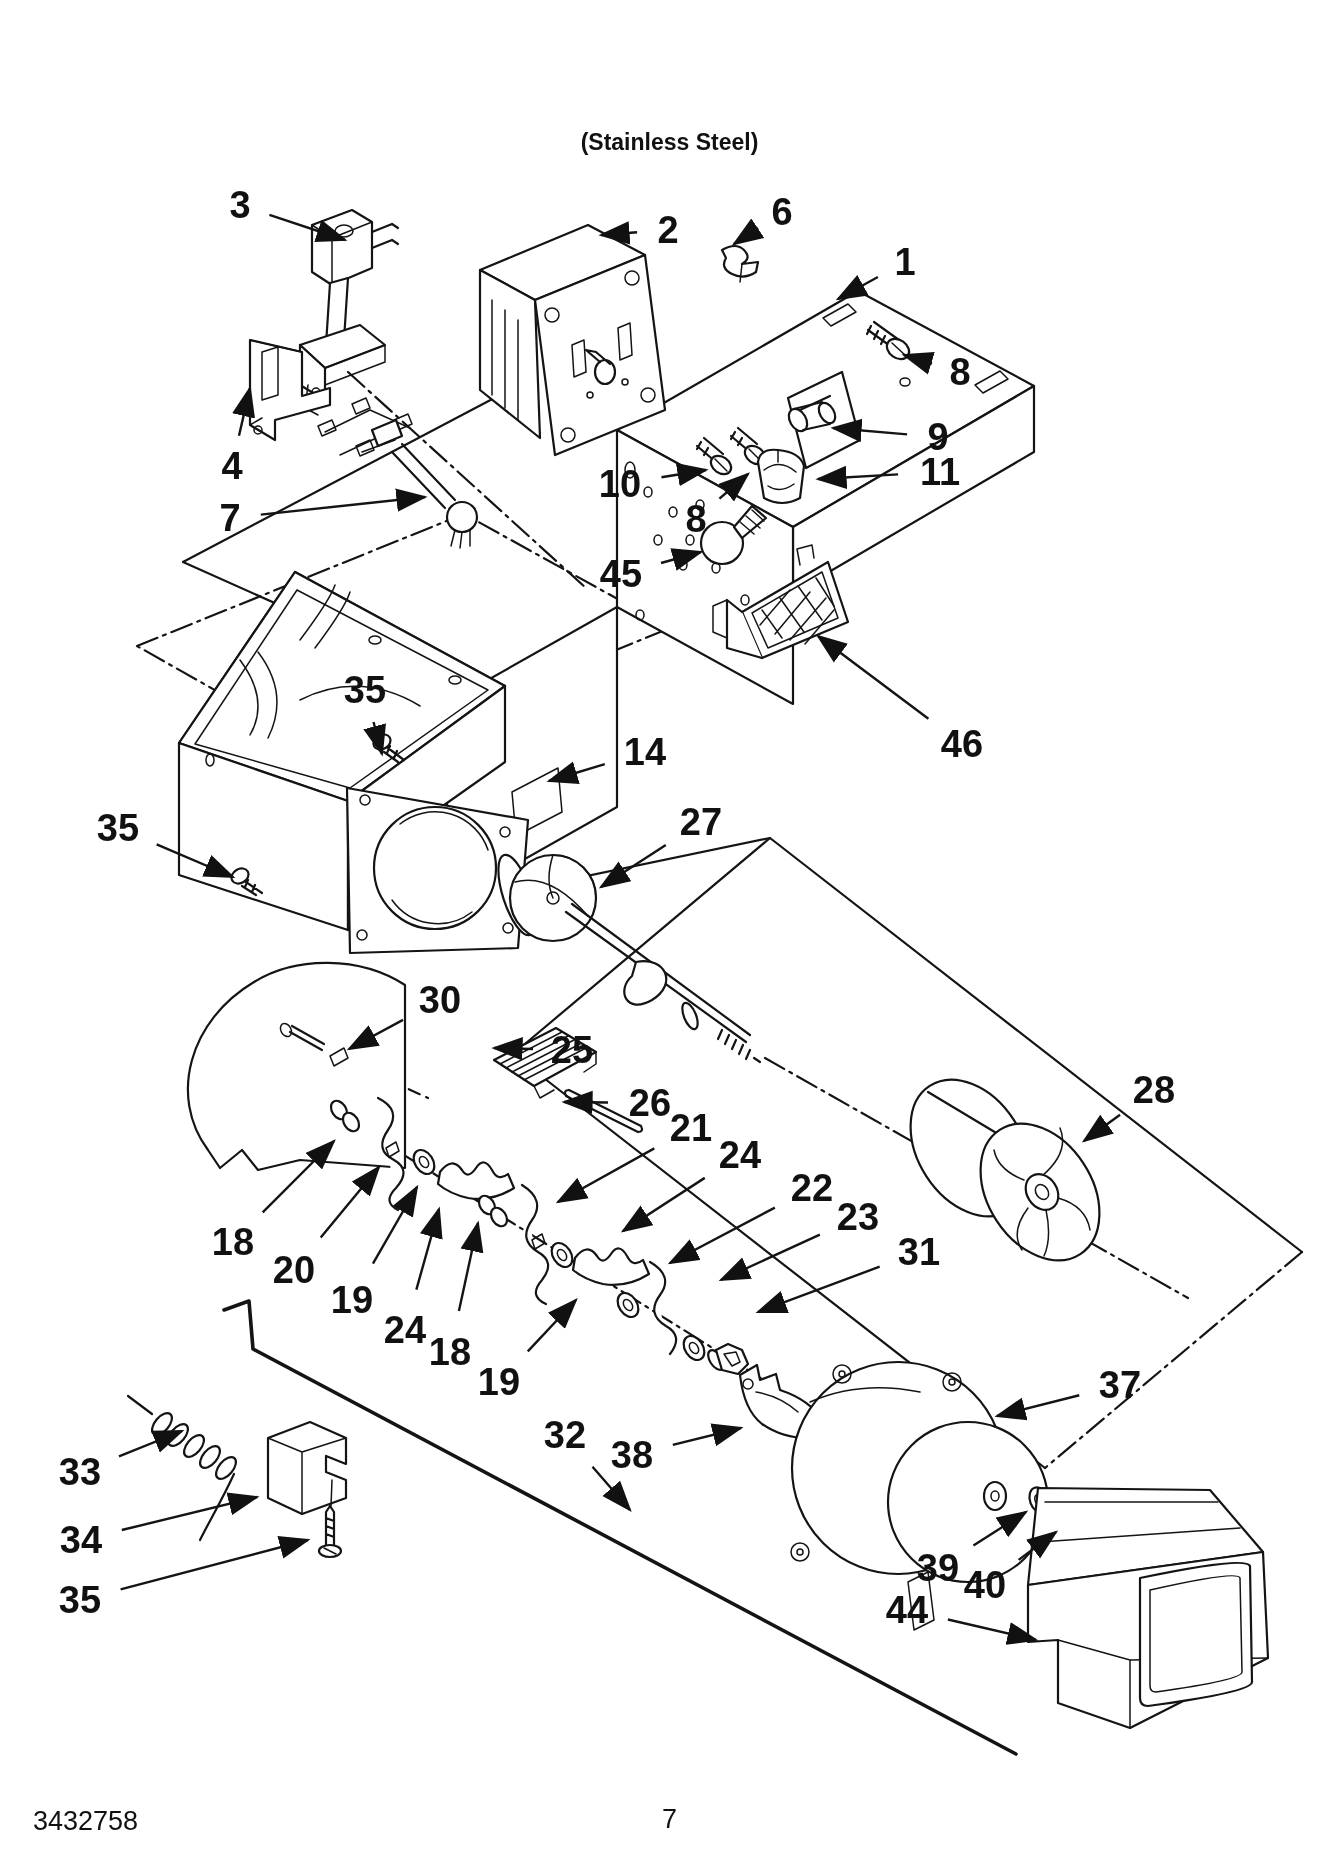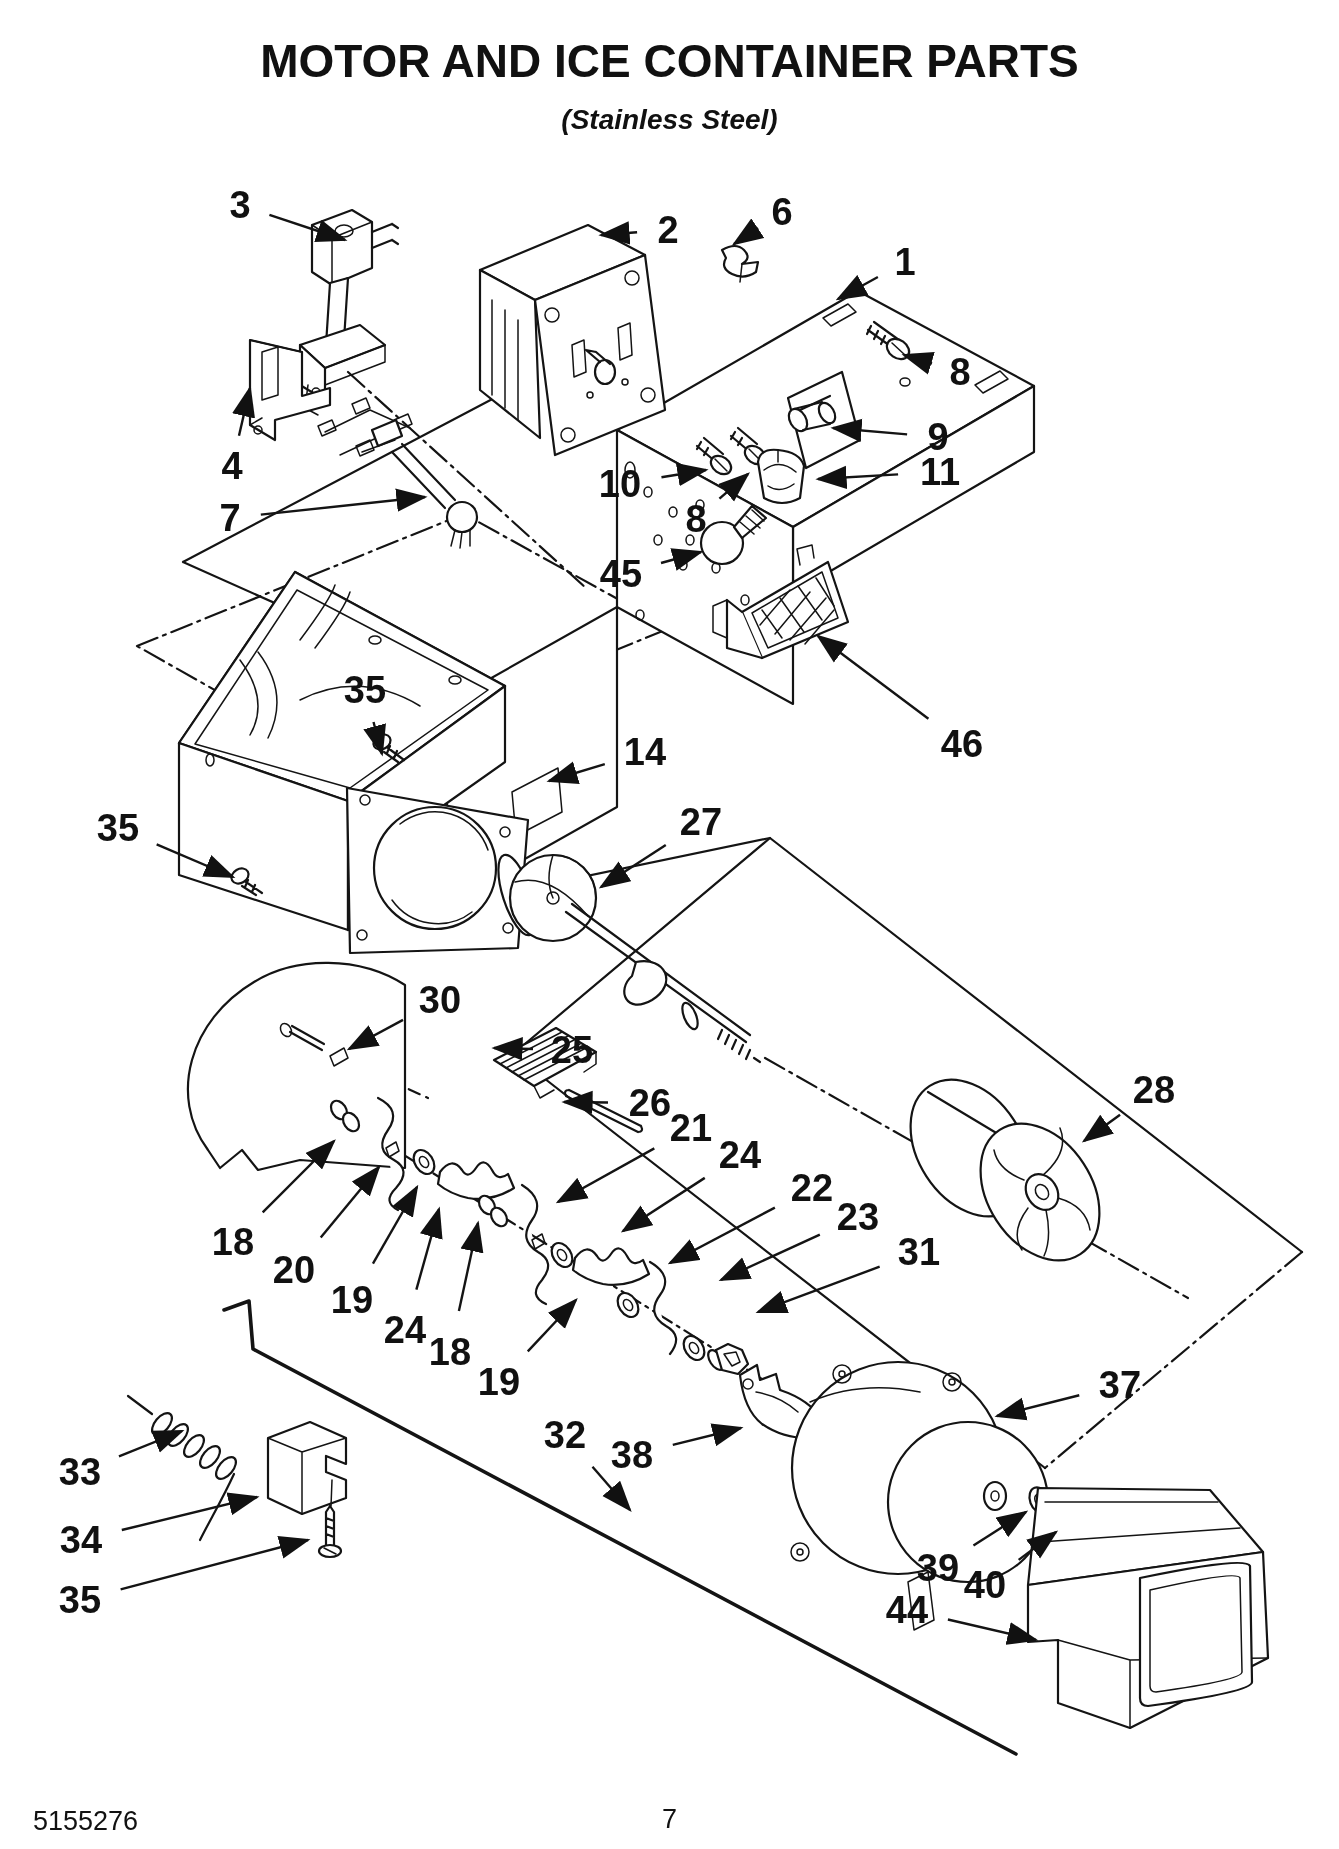--- a/index.html
+++ b/index.html
@@ -1,40 +1,39 @@
 <!DOCTYPE html>
 <html><head>
 <meta charset="utf-8">
 <style>
   html,body{margin:0;padding:0;background:#888;}
   .page{position:relative;width:1339px;height:1849px;background:#ffffff;overflow:hidden;
         font-family:"Liberation Sans", sans-serif;}
   .hdr{position:absolute;left:0;width:100%;text-align:center;color:#111;font-weight:bold;}
   #title{top:34px;font-size:46px;letter-spacing:0px;}
   #model{top:86px;font-size:25px;}
-  #finish{top:104px;font-size:28px;font-style:italic;}
+  #finish{top:129px;font-size:23px;}
   .ftr{position:absolute;color:#111;font-size:27px;}
   #docnum{left:33px;top:1806px;}
   #pagenum{left:0;width:100%;text-align:center;top:1804px;}
   svg{position:absolute;left:0;top:0;}
   svg *{vector-effect:non-scaling-stroke;}
   .st{stroke:currentColor;stroke-width:2.2;fill:none;stroke-linecap:round;stroke-linejoin:round;}
   .f{fill:#ffffff;}
   .dd{stroke-dasharray:22 6 3 6;}
   .ds{stroke-dasharray:12 7;}
   .thick{stroke-width:3.6;}
   .thin{stroke-width:1.5;}
   .co-txt{font-family:"Liberation Sans", sans-serif;font-weight:bold;font-size:38px;fill:#111;}
 </style>
 </head>
 <body>
 
 <div class="page">
 
-  <div class="hdr" id="title">MOTOR AND ICE CONTAINER PARTS</div>
   <div class="hdr" id="finish">(Stainless Steel)</div>
 
   <svg id="dwg" width="1339" height="1849" viewBox="0 0 1339 1849" style="color: rgb(20, 20, 20);">
     <defs>
       <marker id="arr" viewBox="0 0 12 9" refX="11" refY="4.5" markerWidth="13" markerHeight="10" orient="auto-start-reverse">
         <path d="M0,0 L12,4.5 L0,9 Z" fill="#111"></path>
       </marker>
     </defs>
 
     <g class="st">
@@ -435,15 +434,15 @@
         <text x="80" y="1600" class="co-txt" text-anchor="middle" dominant-baseline="central">35</text>
         <line x1="973.4337824847485" y1="1545.4512293278874" x2="1026" y2="1512" stroke="#141414" stroke-width="2.4" marker-end="url(#arr)"></line>
         <text x="938" y="1568" class="co-txt" text-anchor="middle" dominant-baseline="central">39</text>
         <line x1="1018.6567991257122" y1="1559.8759105117924" x2="1056" y2="1532" stroke="#141414" stroke-width="2.4" marker-end="url(#arr)"></line>
         <text x="985" y="1585" class="co-txt" text-anchor="middle" dominant-baseline="central">40</text>
         <line x1="947.9083371356462" y1="1619.5135667757318" x2="1036" y2="1640" stroke="#141414" stroke-width="2.4" marker-end="url(#arr)"></line>
         <text x="907" y="1610" class="co-txt" text-anchor="middle" dominant-baseline="central">44</text>
       </g>
   </svg>
 
-  <div class="ftr" id="docnum">5155276</div>
+  <div class="ftr" id="docnum">3432758</div>
   <div class="ftr" id="pagenum">7</div>
 </div>
 
 </body></html>

